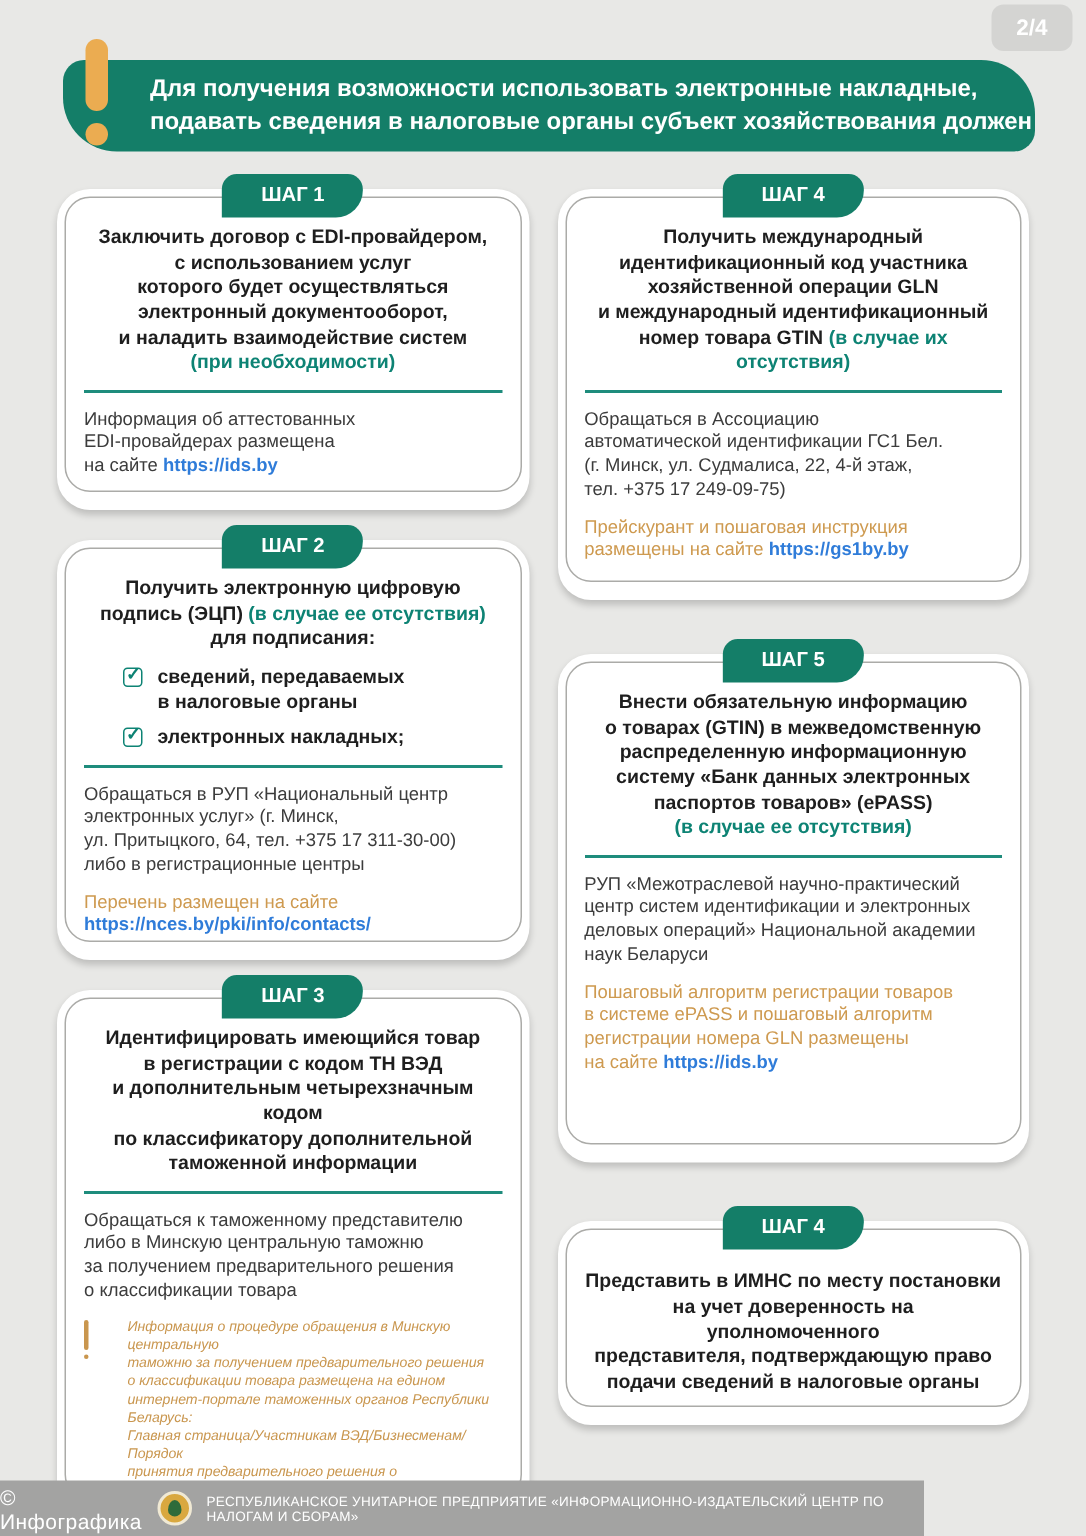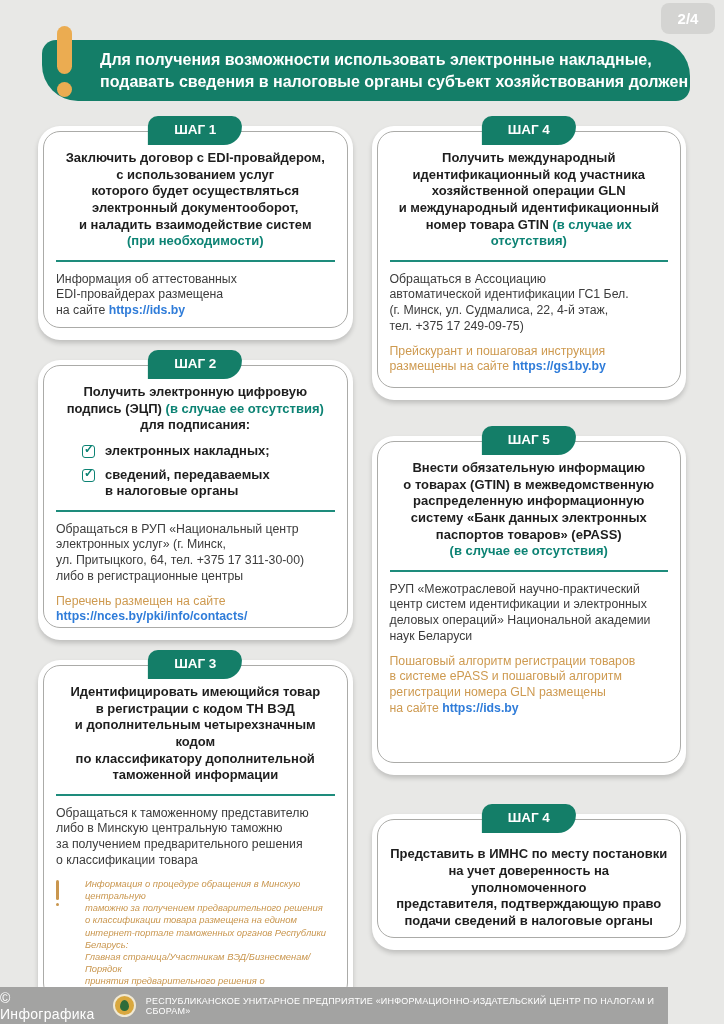--- a/index.html
+++ b/index.html
@@ -70,21 +70,21 @@
   .note-mark .bar { width:2.5px; height:20px; background:#c9964e; border-radius:2px; }
   .note-mark .dot { width:3px; height:3px; background:#c9964e; border-radius:50%; margin-top:3px; }
   .note-text { font-style:italic; font-size:9.4px; line-height:1.3; color:#c9964e;
                white-space:pre-line; }
 
   .gap-l { margin-top:4px; }
   .gap-r1 { margin-top:20px; }
   .gap-r2 { margin-top:23px; }
 
   
-  .footer { position:absolute; left:0; bottom:0; width:668px; height:37px;
+  .footer { position:absolute; left:0; bottom:0; width:616px; height:37px;
             background:#a3a3a2; display:flex; align-items:center; justify-content:center;
             gap:10px; color:#fff; }
   .copyright { font-size:14px; letter-spacing:.3px; }
   .ipc-logo { width:23px; height:23px; border-radius:50%; background:#d9a83f;
               border:2px solid #f0e9d4; position:relative; flex:none; }
   .ipc-logo::after { content:""; position:absolute; left:5px; top:4px; width:9px; height:11px;
                      background:#2e6b3a; border-radius:50% 50% 50% 50% / 60% 60% 40% 40%; }
   .org-name { font-size:9px; letter-spacing:.2px; }
 </style>
 </head>
@@ -123,26 +123,26 @@
       </div>
 
       <div class="step gap-l">
         <div class="step-tab">ШАГ 2</div>
         <div class="card mh2">
           <div class="step-title"><span>Получить электронную цифровую
 подпись (ЭЦП)</span> <span class="accent">(в случае ее отсутствия)</span><span class="title-after">для подписания:</span></div>
           <div class="checklist">
             <div class="check-item">
               <span class="checkbox-icon"></span>
-              <span class="check-text">электронных накладных;</span>
+              <span class="check-text">сведений, передаваемых
+в налоговые органы</span>
             </div>
             <div class="check-item">
               <span class="checkbox-icon"></span>
-              <span class="check-text">сведений, передаваемых
-в налоговые органы</span>
+              <span class="check-text">электронных накладных;</span>
             </div>
           </div>
           <div class="divider"></div>
           <div class="step-body">Обращаться в РУП «Национальный центр
 электронных услуг» (г. Минск,
 ул. Притыцкого, 64, тел. +375 17 311-30-00)
 либо в регистрационные центры</div>
           <div class="orange-line"><span>Перечень размещен на сайте</span>
 <a href="#" class="site-link">https://nces.by/pki/info/contacts/</a></div>
         </div>

